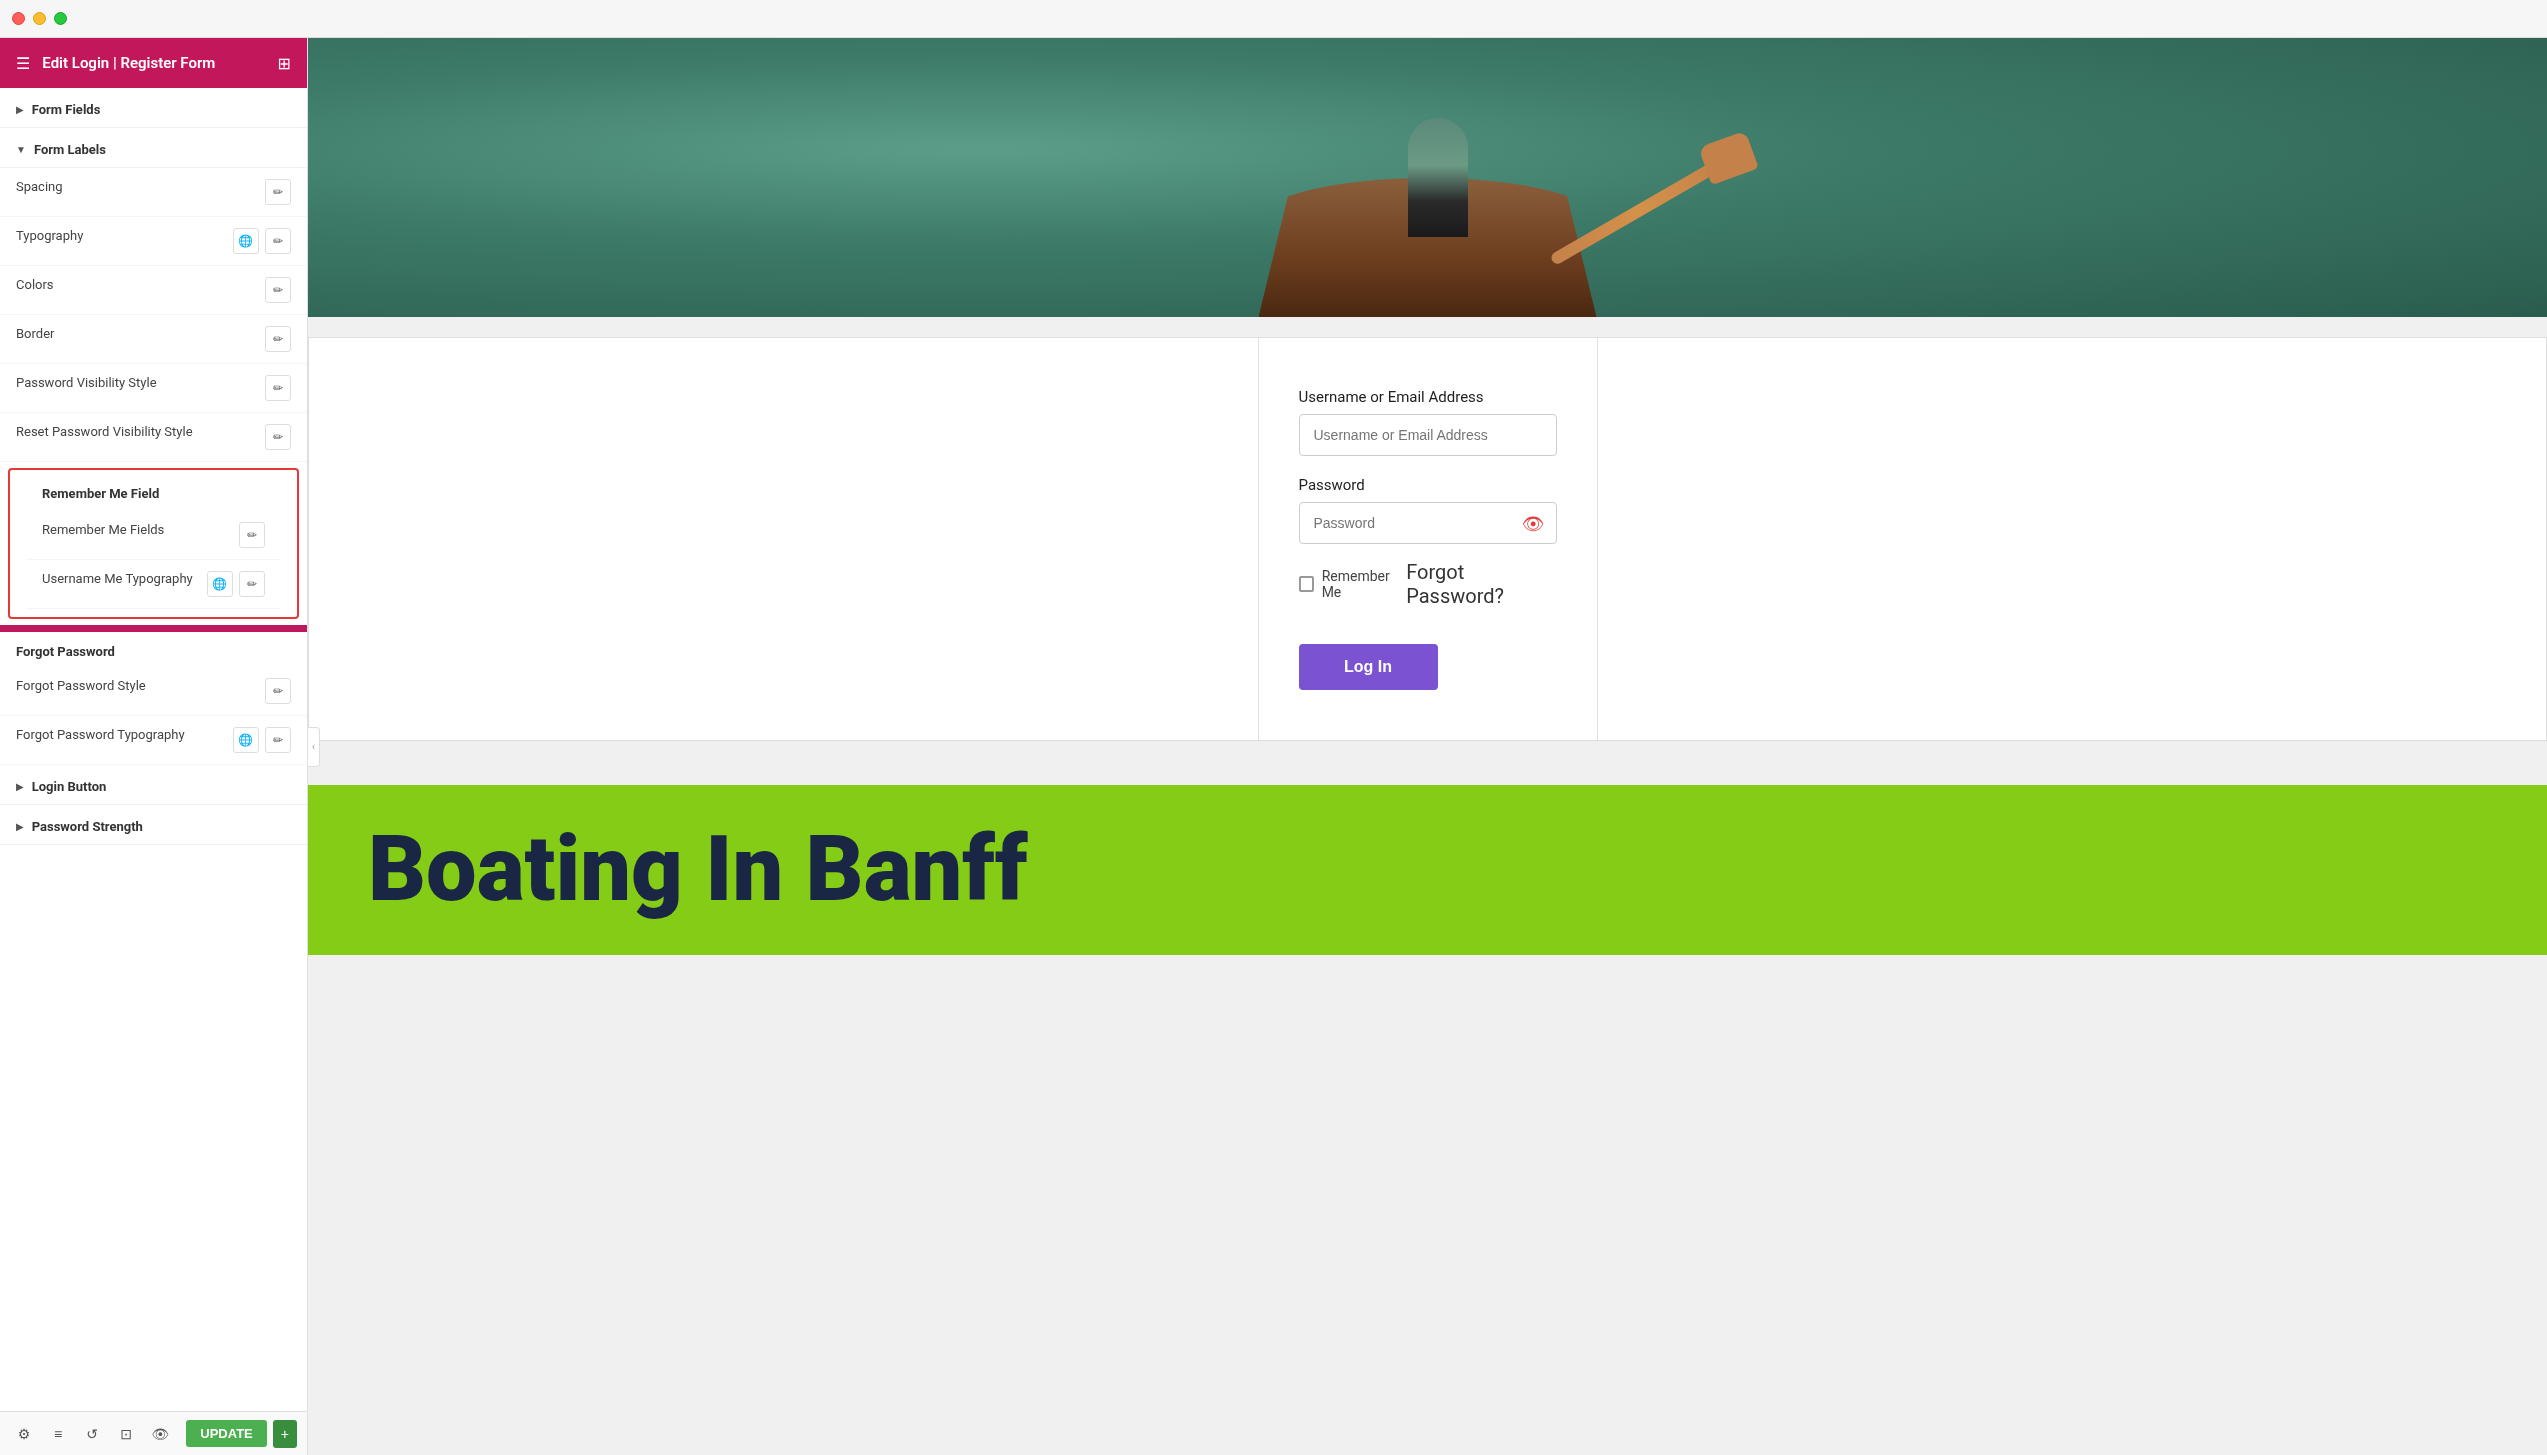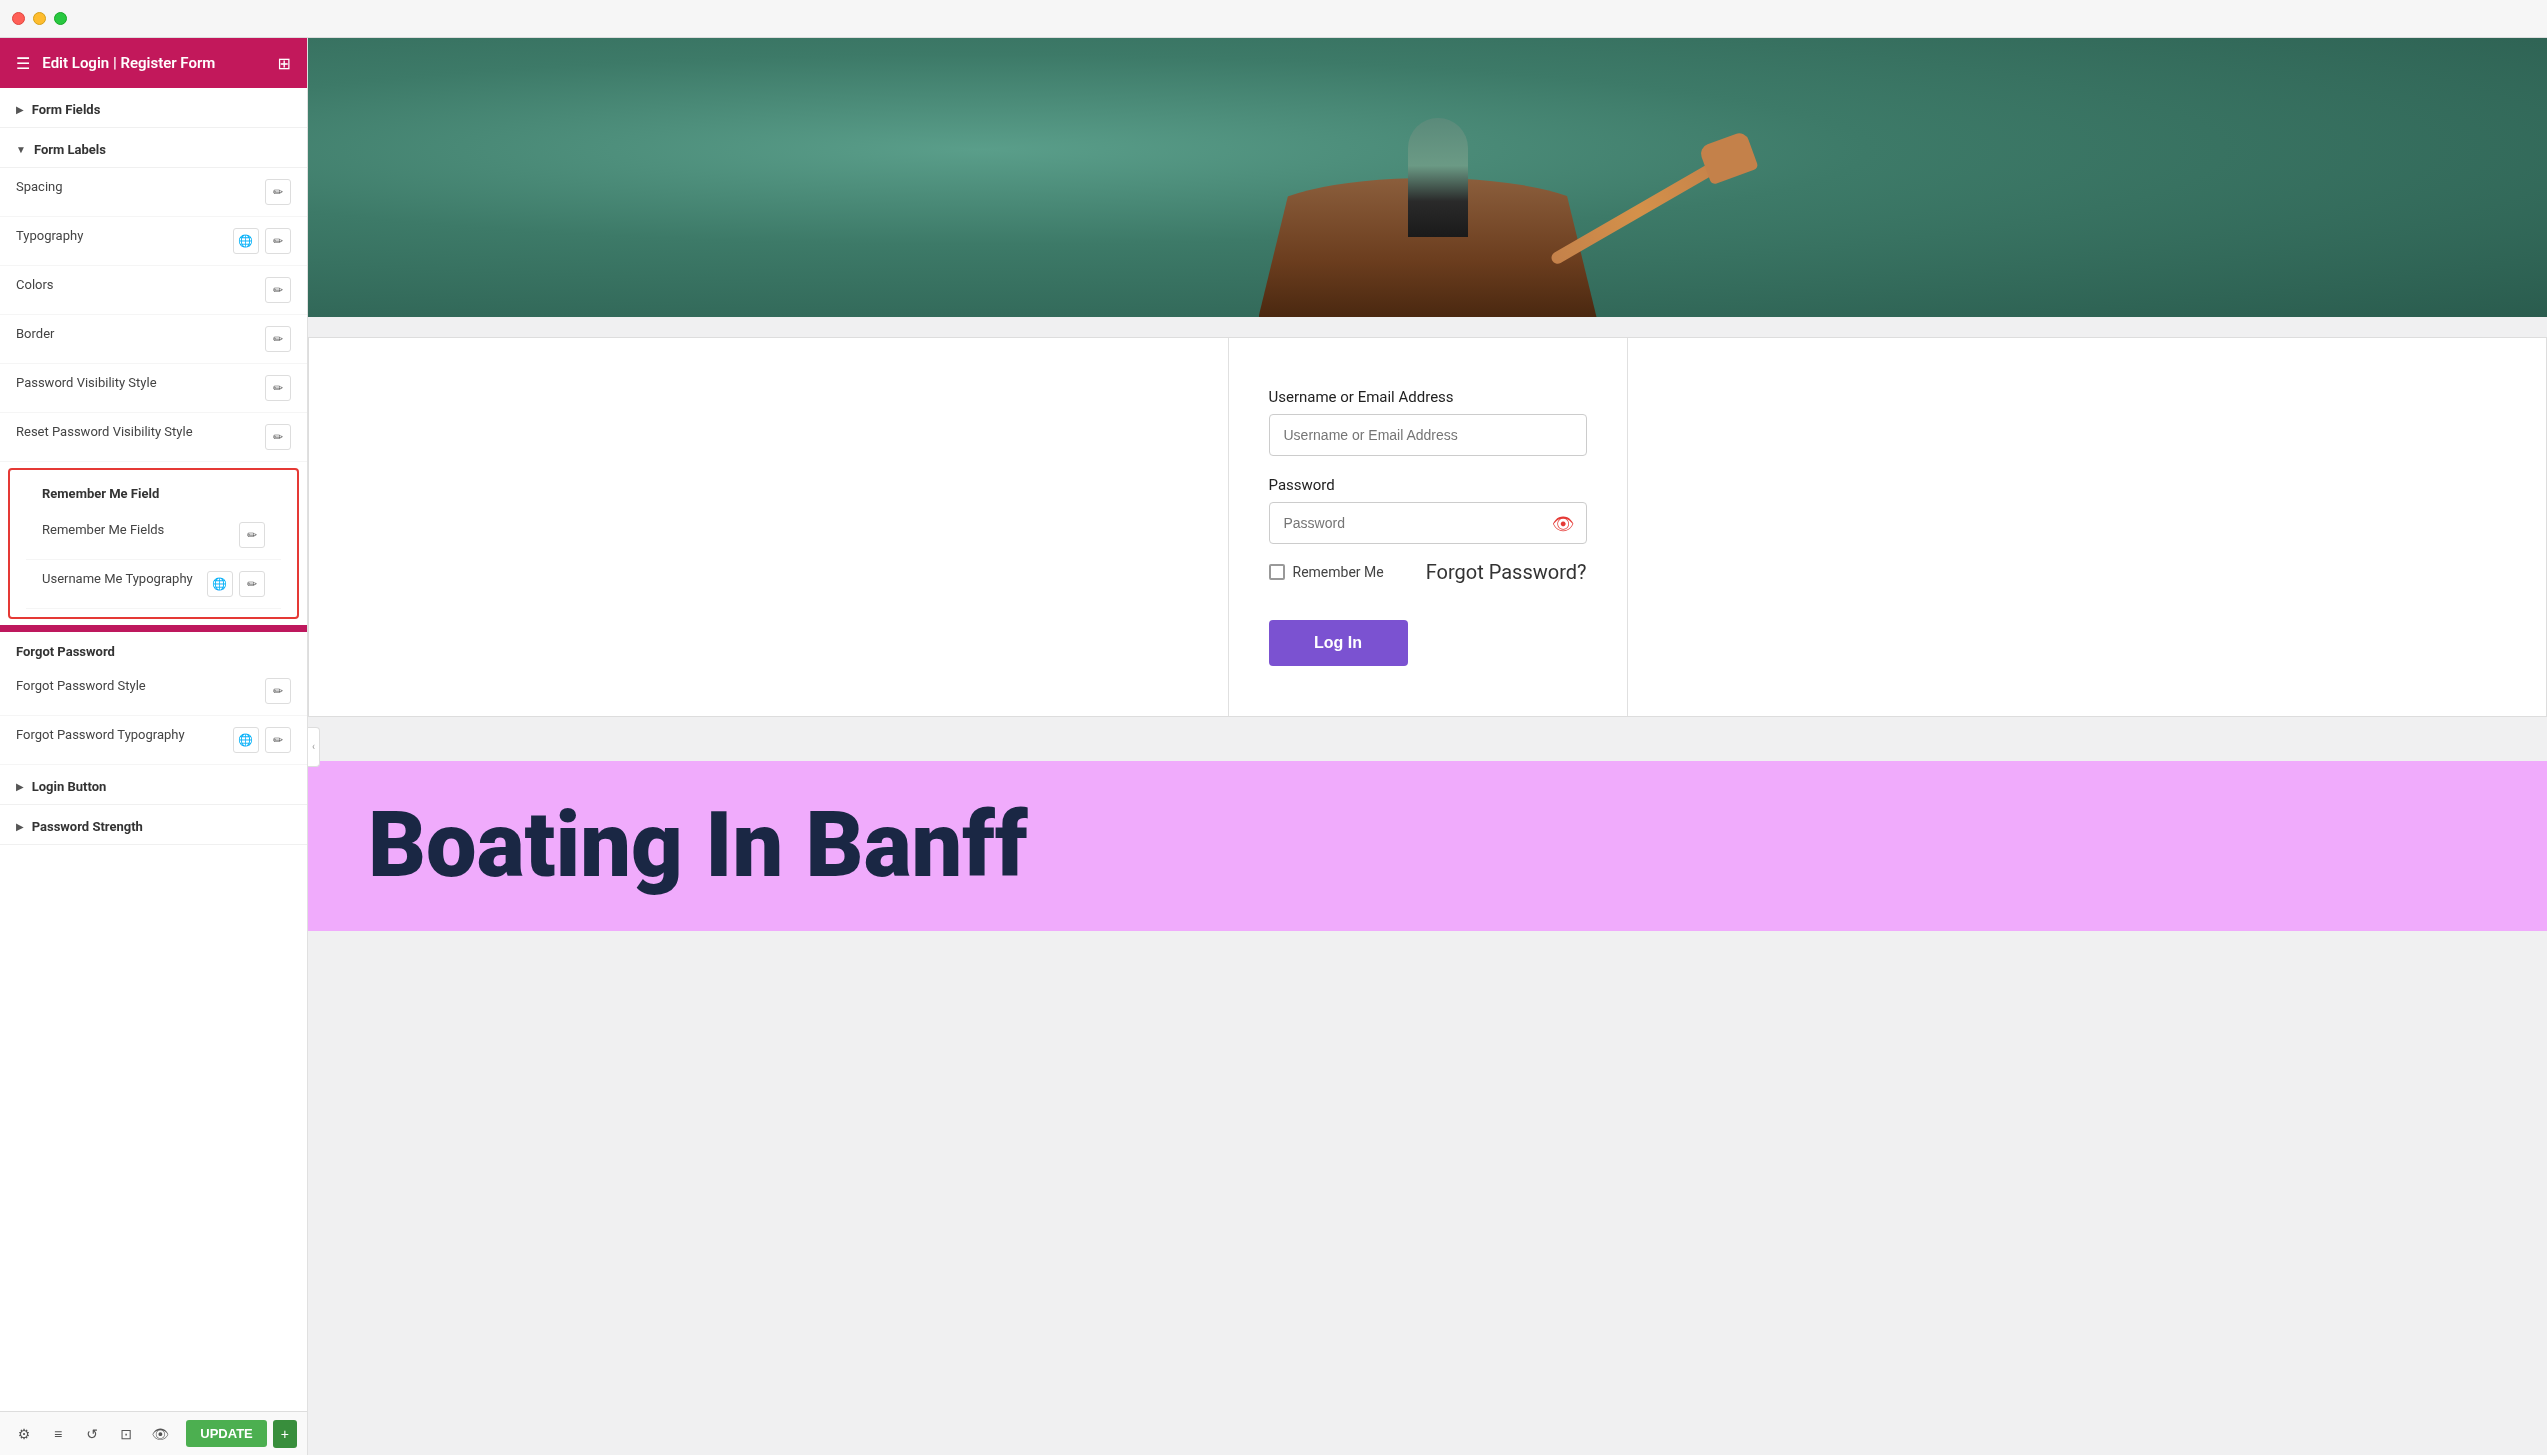--- a/index.html
+++ b/index.html
@@ -256,21 +256,21 @@
     
     .login-section {
       background: #fff;
       margin: 20px 0;
       display: flex;
       min-height: 368px;
       border: 1px solid #ddd;
     }
     .login-left-panel { flex: 1; border-right: 1px solid #e0e0e0; }
     .login-center-panel {
-      width: 398px;
+      width: 338px;
       padding: 50px 40px;
       display: flex;
       flex-direction: column;
       justify-content: center;
     }
     .login-right-panel { flex: 1; border-left: 1px solid #e0e0e0; }
 
     .field-label {
       font-size: 15px;
       color: #222;
@@ -331,21 +331,21 @@
       padding: 14px 30px;
       font-size: 16px;
       font-weight: 700;
       cursor: pointer;
       width: 139px;
     }
 
     
     .boating-section {
       padding: 40px 60px;
-      background: #f0abfc;
+      background: #84cc16;
       margin-top: 44px;
     }
     .boating-title {
       font-size: 90px;
       font-weight: 900;
       color: #1a2744;
       line-height: 1;
     }
 
     

